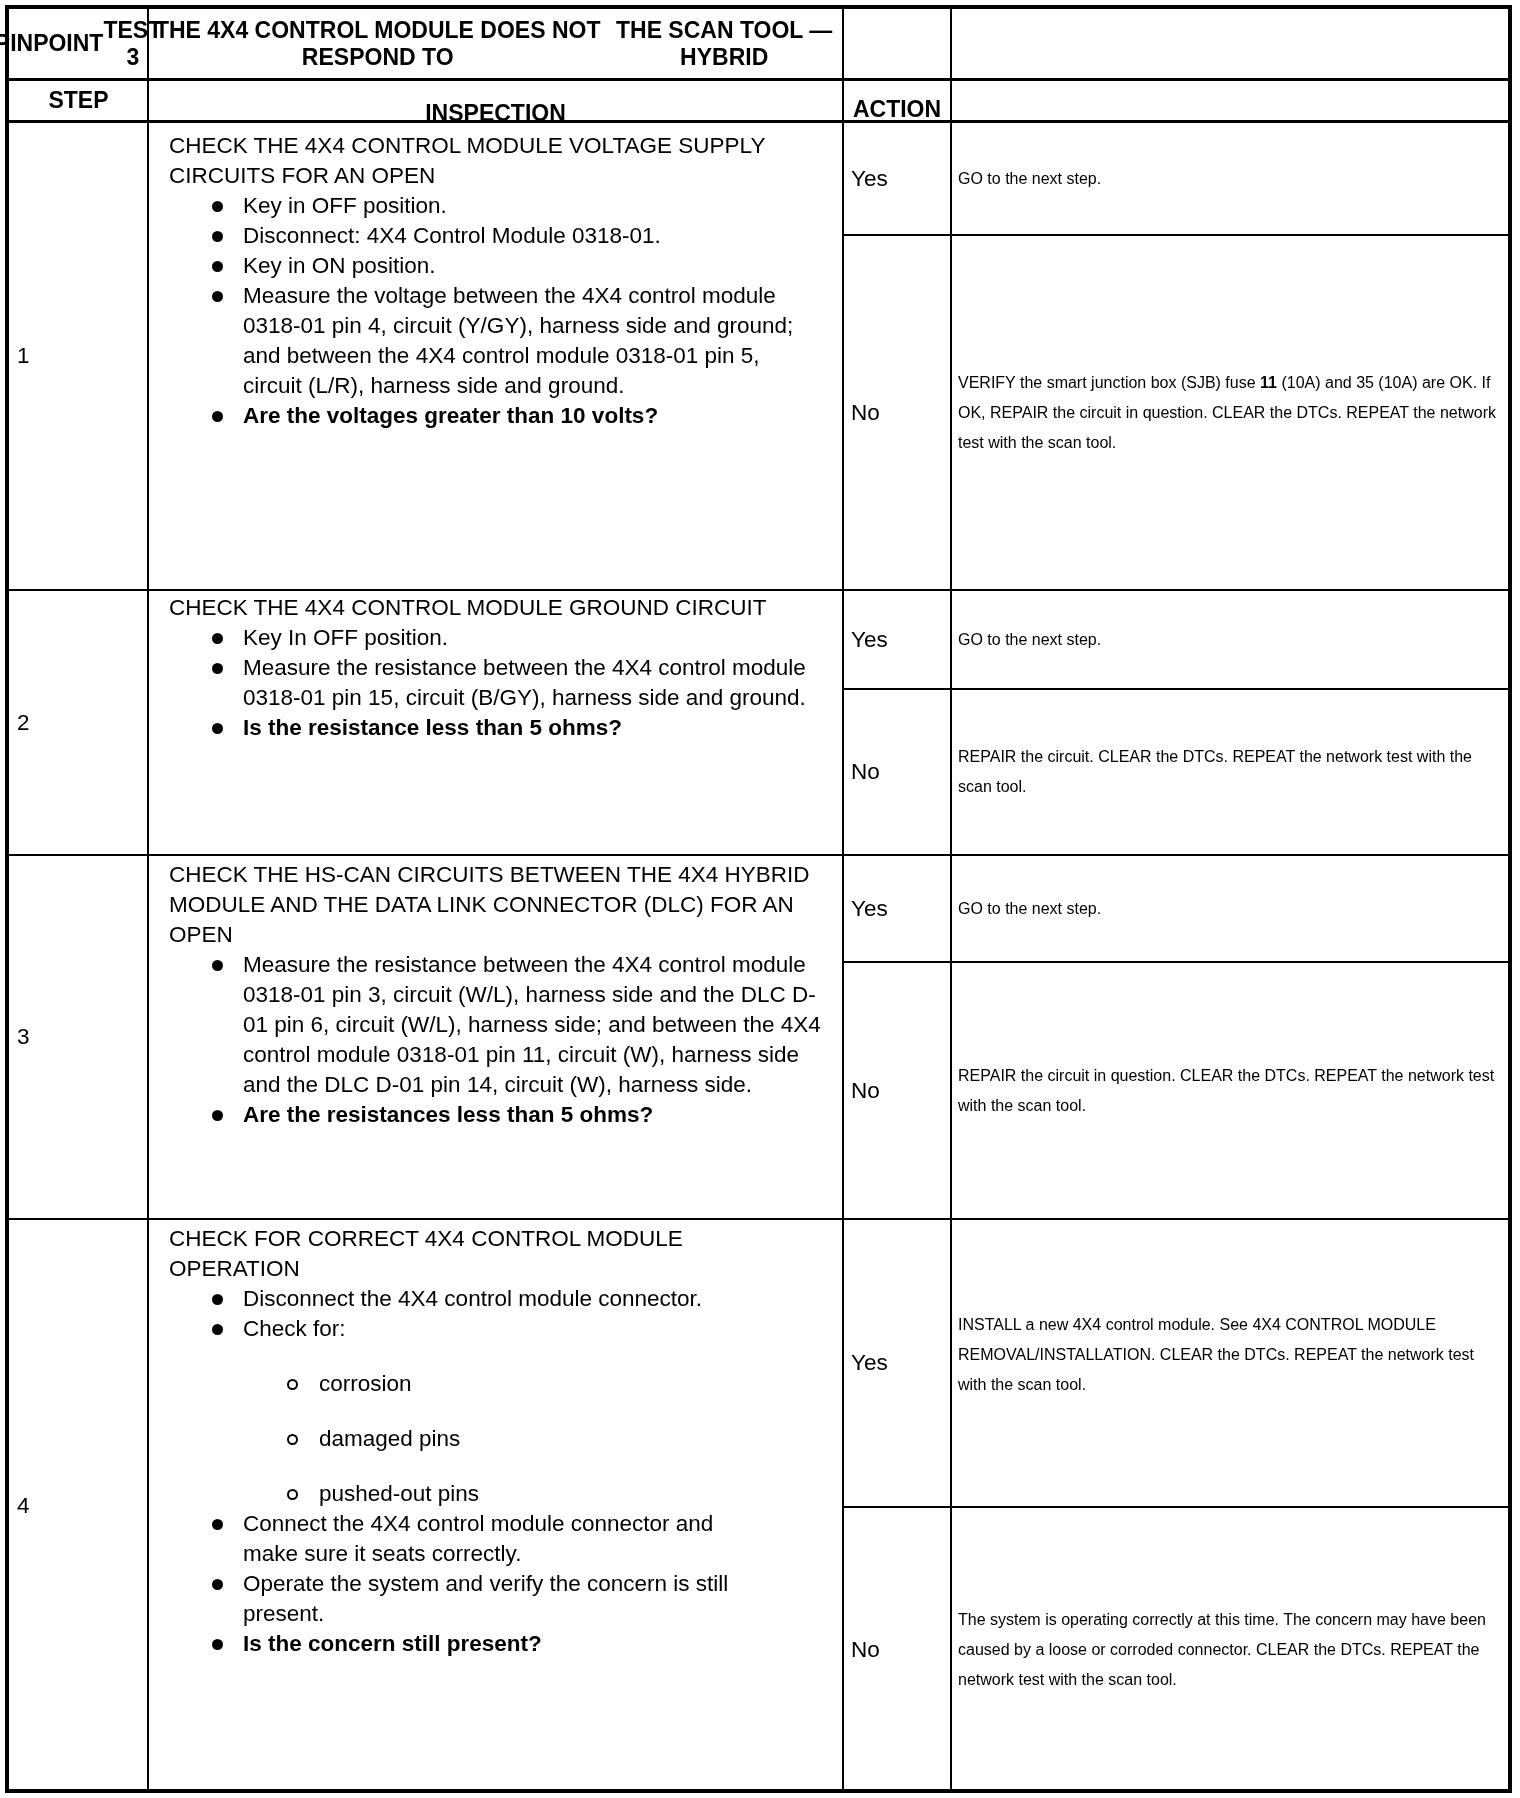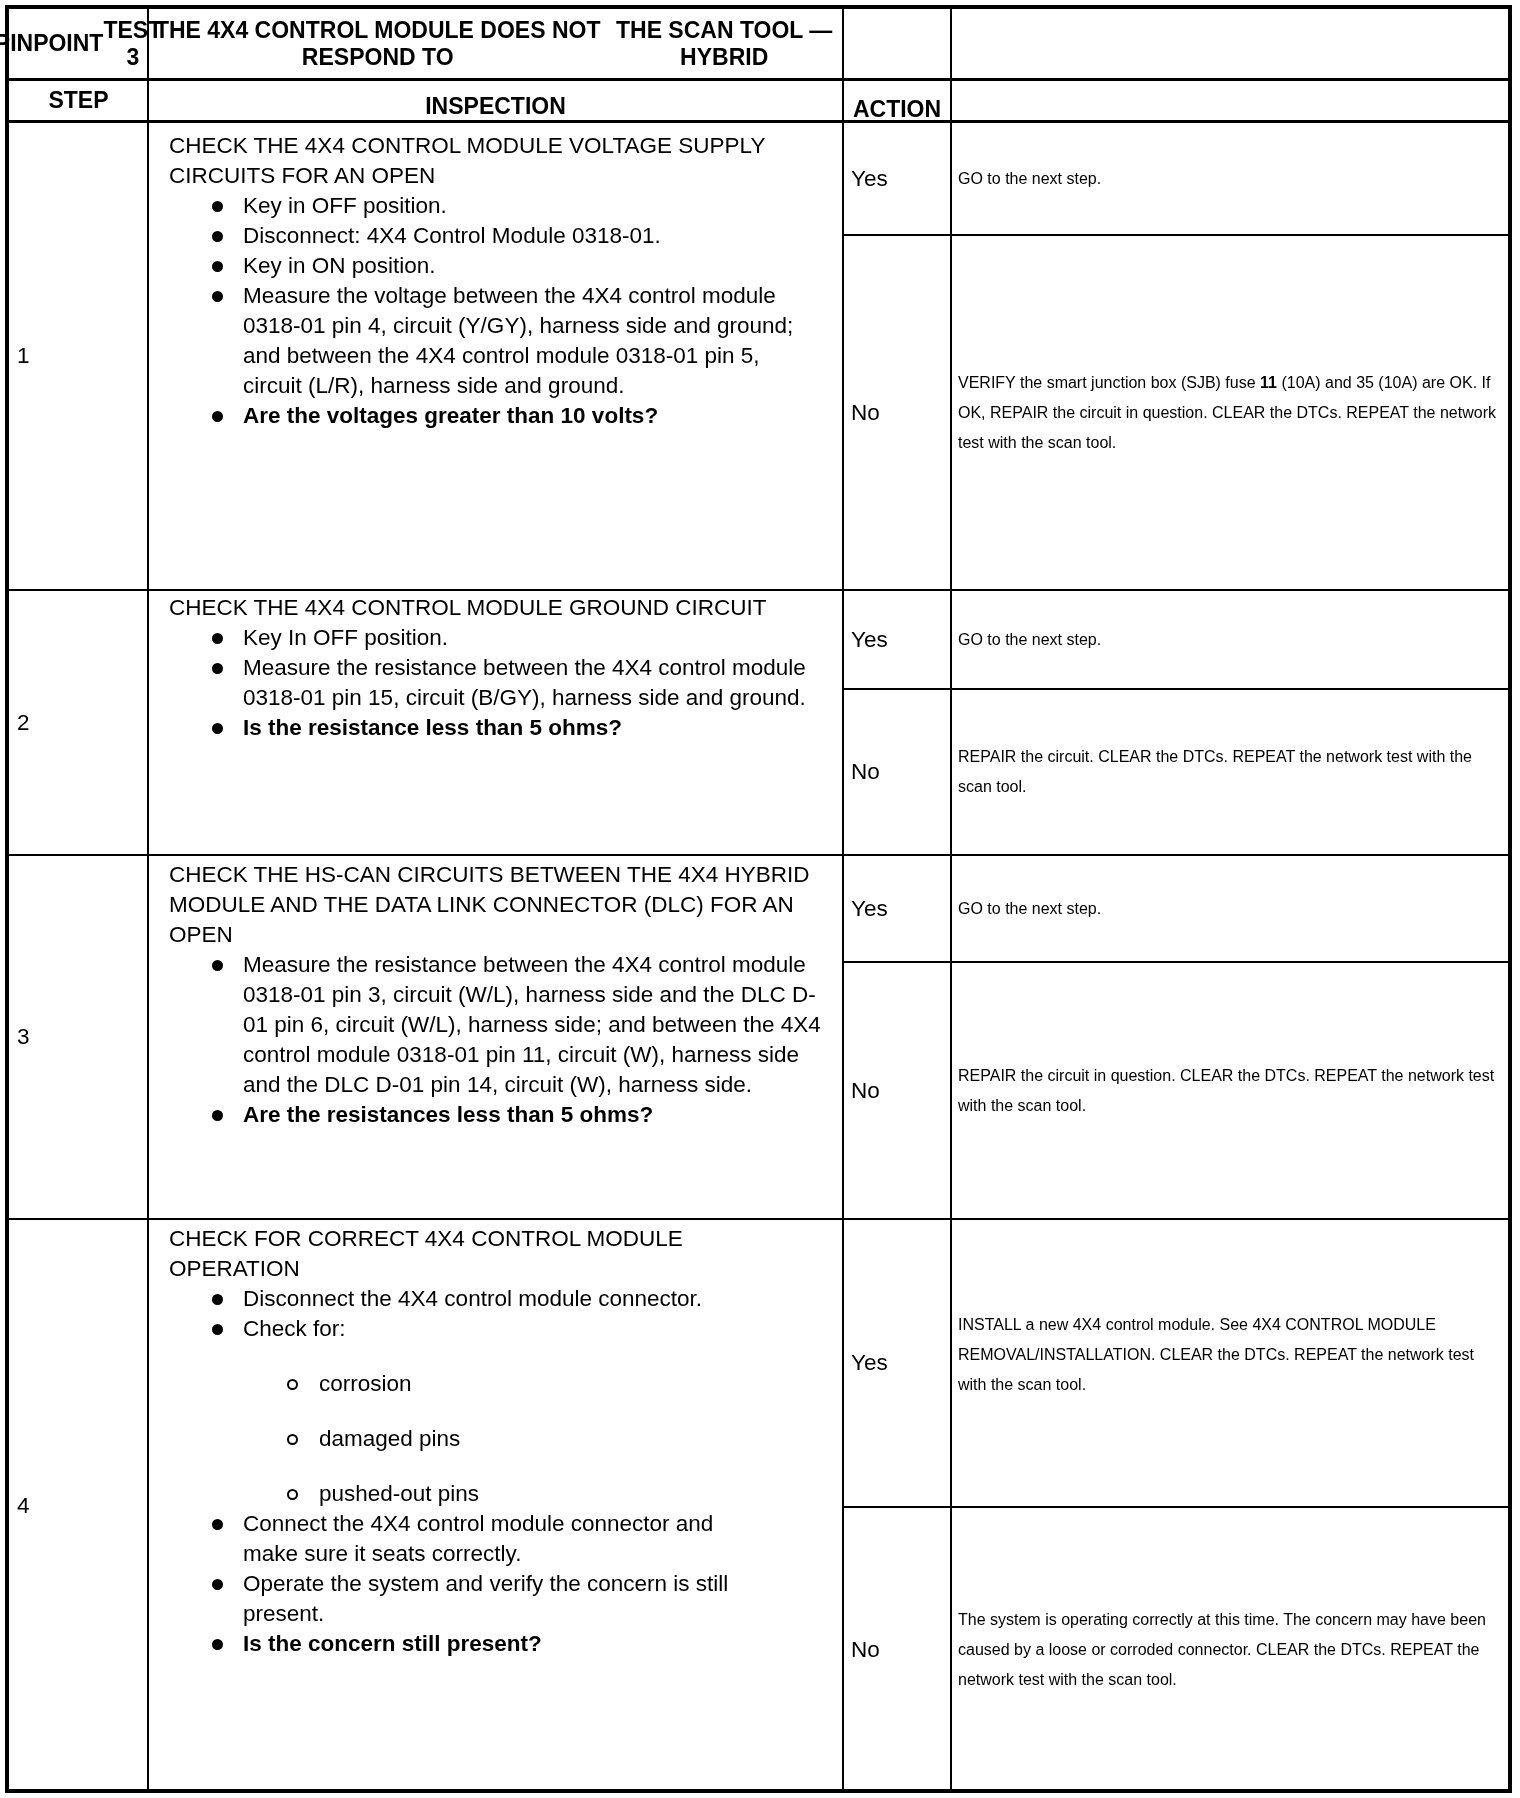--- a/index.html
+++ b/index.html
@@ -48,21 +48,21 @@
 <div class="cell hdr" style="left:9px; top:9px; width:139px; height:69px;">
   <div>PINPOINT</div>
   <div>TEST 3</div>
 </div>
 <div class="cell hdr" style="left:149px; top:9px; width:693px; height:69px;">
   <div>THE 4X4 CONTROL MODULE DOES NOT RESPOND TO</div>
   <div>THE SCAN TOOL — HYBRID</div>
 </div>
 
 <div class="cell hdr" style="left:9px; top:81px; width:139px; height:39px;">STEP</div>
-<div class="cell hdr" style="left:149px; top:81px; width:693px; height:51px;">INSPECTION</div>
+<div class="cell hdr" style="left:149px; top:88px; width:693px; height:51px;">INSPECTION</div>
 <div class="cell hdr" style="left:844px; top:90px; width:106px; height:39px;">ACTION</div>
 
 <div class="cell step-num" style="left:9px; top:123px; width:139px; height:466px;">1</div>
 <div class="cell insp txt" style="left:149px; top:123px; width:693px; height:466px;">
   <div class="title" style="padding-right:10px;">CHECK THE 4X4 CONTROL MODULE VOLTAGE SUPPLY CIRCUITS FOR AN OPEN</div>
   <ul class="b">
     <li><span class="dot"></span><span>Key in OFF position.</span></li>
     <li><span class="dot"></span><span>Disconnect: 4X4 Control Module 0318-01.</span></li>
     <li><span class="dot"></span><span>Key in ON position.</span></li>
     <li style="padding-right:30px;"><span class="dot"></span><span>Measure the voltage between the 4X4 control module 0318-01 pin 4, circuit (Y/GY), harness side and ground; and between the 4X4 control module 0318-01 pin 5, circuit (L/R), harness side and ground.</span></li>

